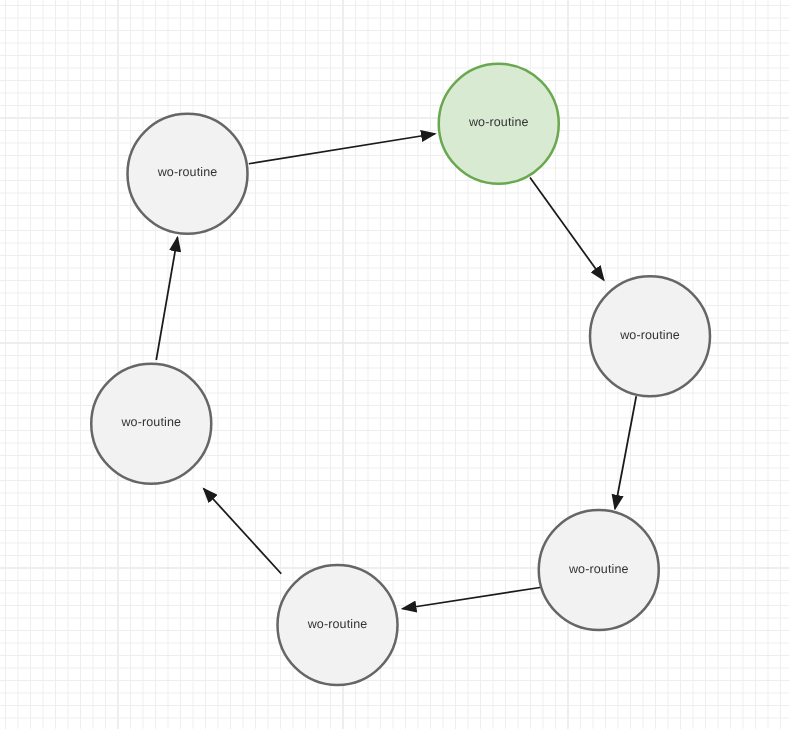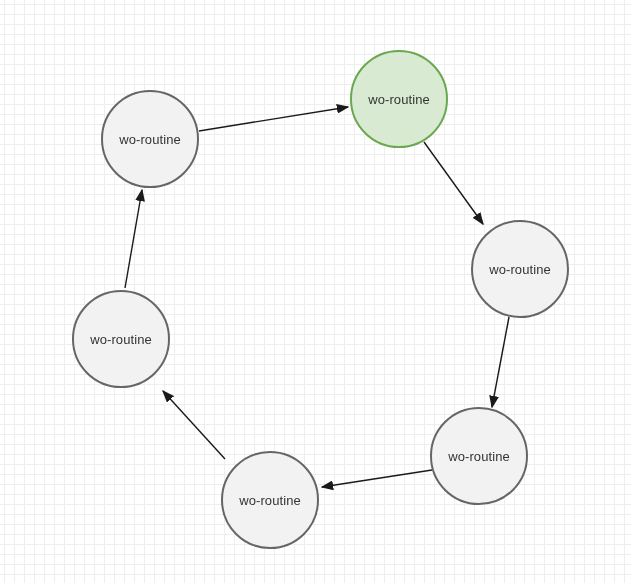--- a/index.html
+++ b/index.html
@@ -47,21 +47,21 @@
     position: absolute;
     box-sizing: border-box;
     border-radius: 50%;
     display: flex;
     align-items: center;
     justify-content: center;
     cursor: pointer;
   }
   .node-label {
     font-family: "Liberation Sans", sans-serif;
-    font-size: 13px;
+    font-size: 10px;
     line-height: 1;
     color: #333333;
     letter-spacing: 0.1px;
     white-space: nowrap;
     user-select: none;
   }
 </style>
 </head>
 <body>
 

